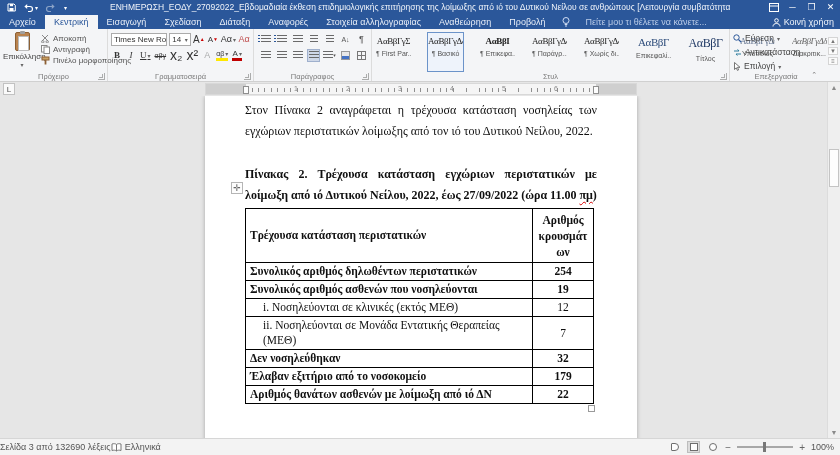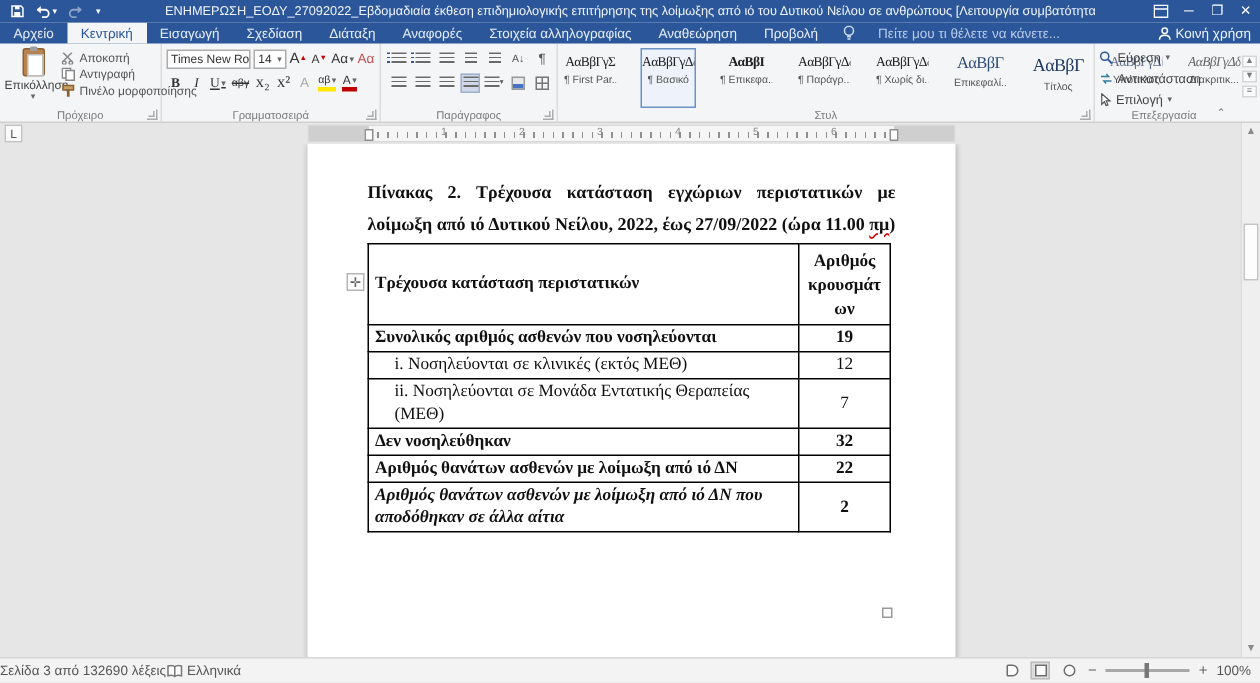--- a/index.html
+++ b/index.html
@@ -45,21 +45,21 @@
   .frow { display:flex; align-items:center; gap:2px; height:16px; }
   .combo { background:#fff; border:1px solid #ababab; font-size:8px; color:#333; display:flex; align-items:center; padding:0 2px; height:13px; white-space:nowrap; overflow:hidden; }
   .combo .dd { font-size:6px; margin-left:auto; color:#666; }
   .fam { width:64px; } .fsz { width:24px; }
   .fbtn { min-width:12px; height:14px; display:flex; align-items:center; justify-content:center; font-size:9px; color:#333; padding:0 1px; }
   .fbtn .dd { font-size:6px; color:#666; margin-left:1px; }
   .bold { font-weight:bold; font-family:"Liberation Serif",serif; }
   .ital { font-style:italic; font-family:"Liberation Serif",serif; }
   .und { text-decoration:underline; font-family:"Liberation Serif",serif; }
   .strike { text-decoration:line-through; font-size:7px; }
-  .subsup { font-size:11px; font-family:Liberation Serif, serif; }
+  .subsup { font-size:14px; font-family:Liberation Sans, sans-serif; }
   .growA { font-size:10px; } .shrinkA { font-size:8px; }
   .barbtn { position:relative; padding-bottom:3px; }
   .barbtn i { position:absolute; left:1px; right:1px; bottom:1px; height:3px; }
   .dimfx { opacity:.4; }
 
   
   .g-par { width:118px; }
   .prow { display:flex; align-items:center; gap:3px; height:16px; padding-left:2px; }
   .pbtn { width:13px; height:13px; display:flex; align-items:center; justify-content:center; font-size:8px; color:#555; }
   .pbtn.pressed { background:#cfd8e8; border:1px solid #9fb0cd; }
@@ -436,50 +436,55 @@
     <span class="num" style="left:296px">5</span>
     <span class="num" style="left:348px">6</span>
     <span class="indmark" style="left:37px"></span>
     <span class="indmark" style="right:37px"></span>
   </div>
 </div>
 
 <div class="docarea">
   <div class="page">
     <div class="pagecontent">
+      <p class="docp">Στον Πίνακα 2 αναγράφεται η τρέχουσα κατάσταση νοσηλείας των εγχώριων περιστατικών λοίμωξης από τον ιό του Δυτικού Νείλου, 2022.</p>
       <p class="docp cap"><span>Πίνακας 2. Τρέχουσα κατάσταση εγχώριων περιστατικών με λοίμωξη από ιό Δυτικού Νείλου, 2022, έως 27/09/2022 (ώρα 11.00 </span><span class="spell">πμ</span><span>)</span></p>
       <table class="doct">
         <tbody>
             <tr class="hdr">
           <td class="lab">Τρέχουσα κατάσταση περιστατικών</td>
           <td class="val">Αριθμός κρουσμάτων</td>
         </tr>
         <tr class="b">
+              <td class="lab">Συνολικός αριθμός δηλωθέντων περιστατικών</td>
+              <td class="val">254</td>
+            </tr>
+        <tr class="b">
               <td class="lab">Συνολικός αριθμός ασθενών που νοσηλεύονται</td>
               <td class="val">19</td>
             </tr>
         <tr class="ind">
               <td class="lab">i. Νοσηλεύονται σε κλινικές (εκτός ΜΕΘ)</td>
               <td class="val">12</td>
             </tr>
         <tr class="ind">
               <td class="lab">ii. Νοσηλεύονται σε Μονάδα Εντατικής Θεραπείας (ΜΕΘ)</td>
               <td class="val">7</td>
             </tr>
         <tr class="b">
               <td class="lab">Δεν νοσηλεύθηκαν</td>
               <td class="val">32</td>
             </tr>
         <tr class="b">
+              <td class="lab">Έλαβαν εξιτήριο από το νοσοκομείο</td>
+              <td class="val">179</td>
+            </tr>
+        <tr class="b">
               <td class="lab">Αριθμός θανάτων ασθενών με λοίμωξη από ιό ΔΝ</td>
               <td class="val">22</td>
-            </tr>
-        <tr class="b bi">
-              <td class="lab">Αριθμός θανάτων ασθενών με λοίμωξη από ιό ΔΝ που αποδόθηκαν σε άλλα αίτια</td>
-              <td class="val">2</td>
             </tr>
       </tbody>
         </table>
 
     </div>
   </div>
   <div class="movehandle">✛</div>
   <div class="resizehandle"></div>
 </div>
 

